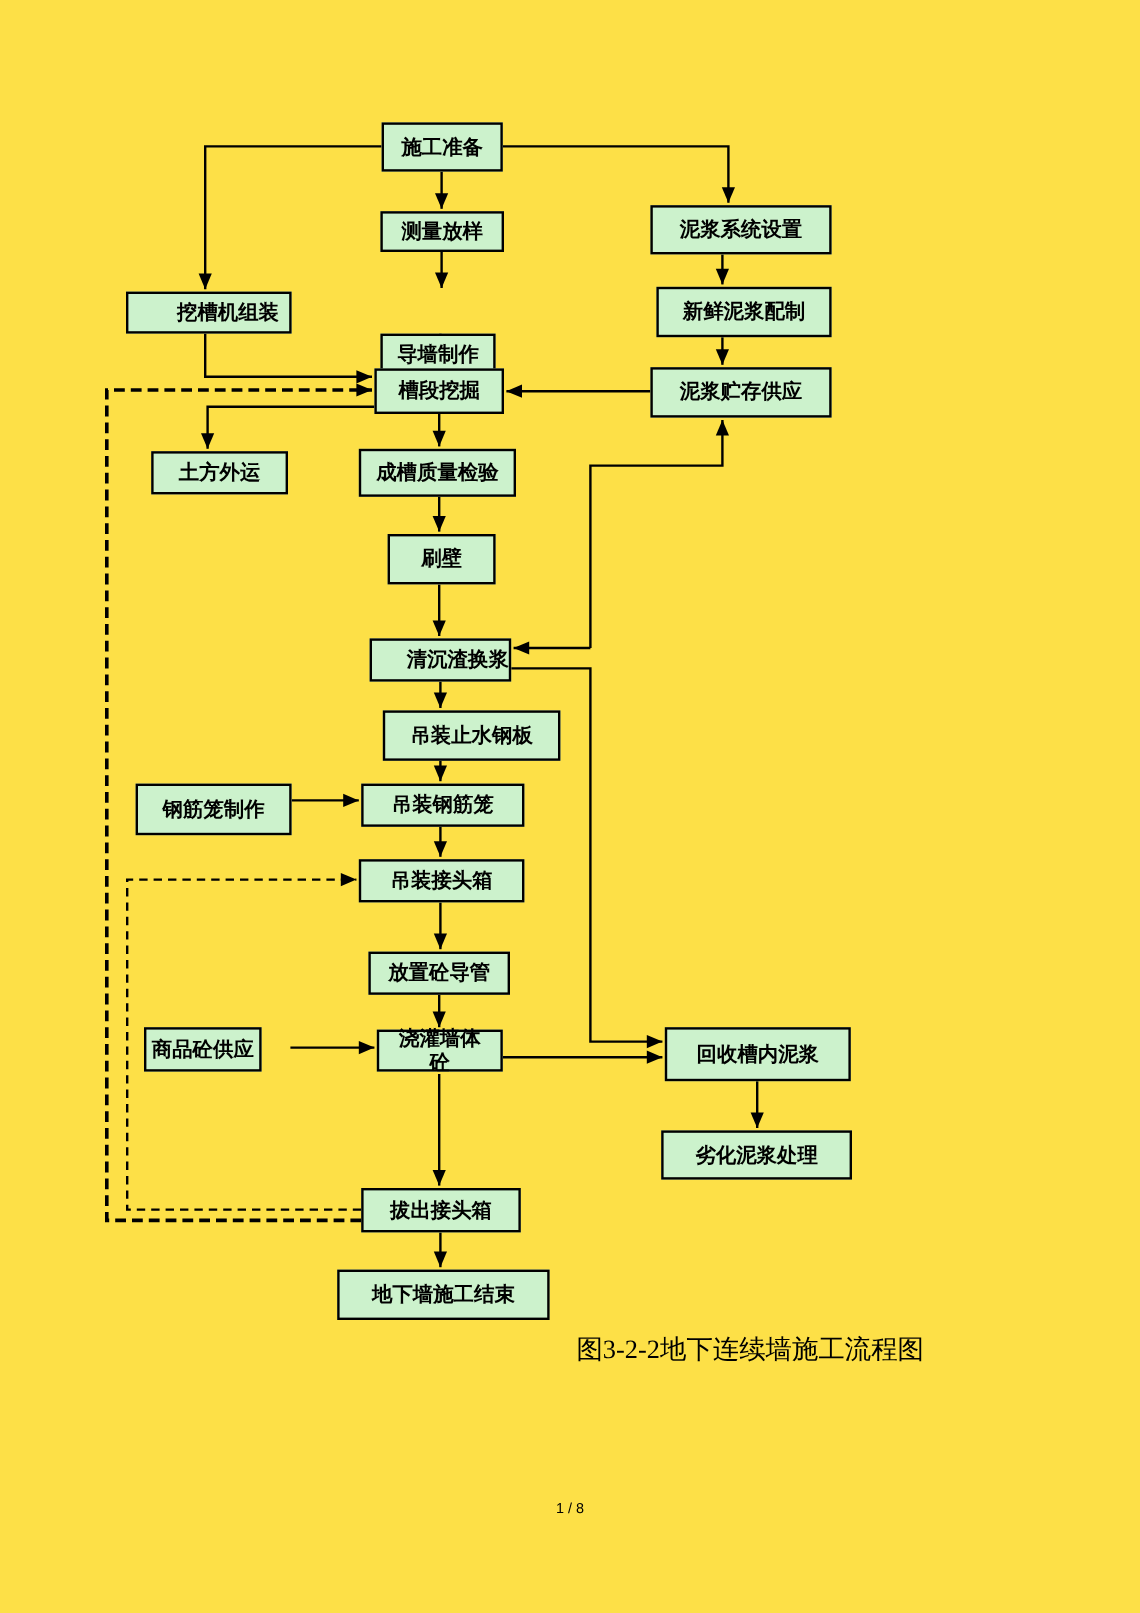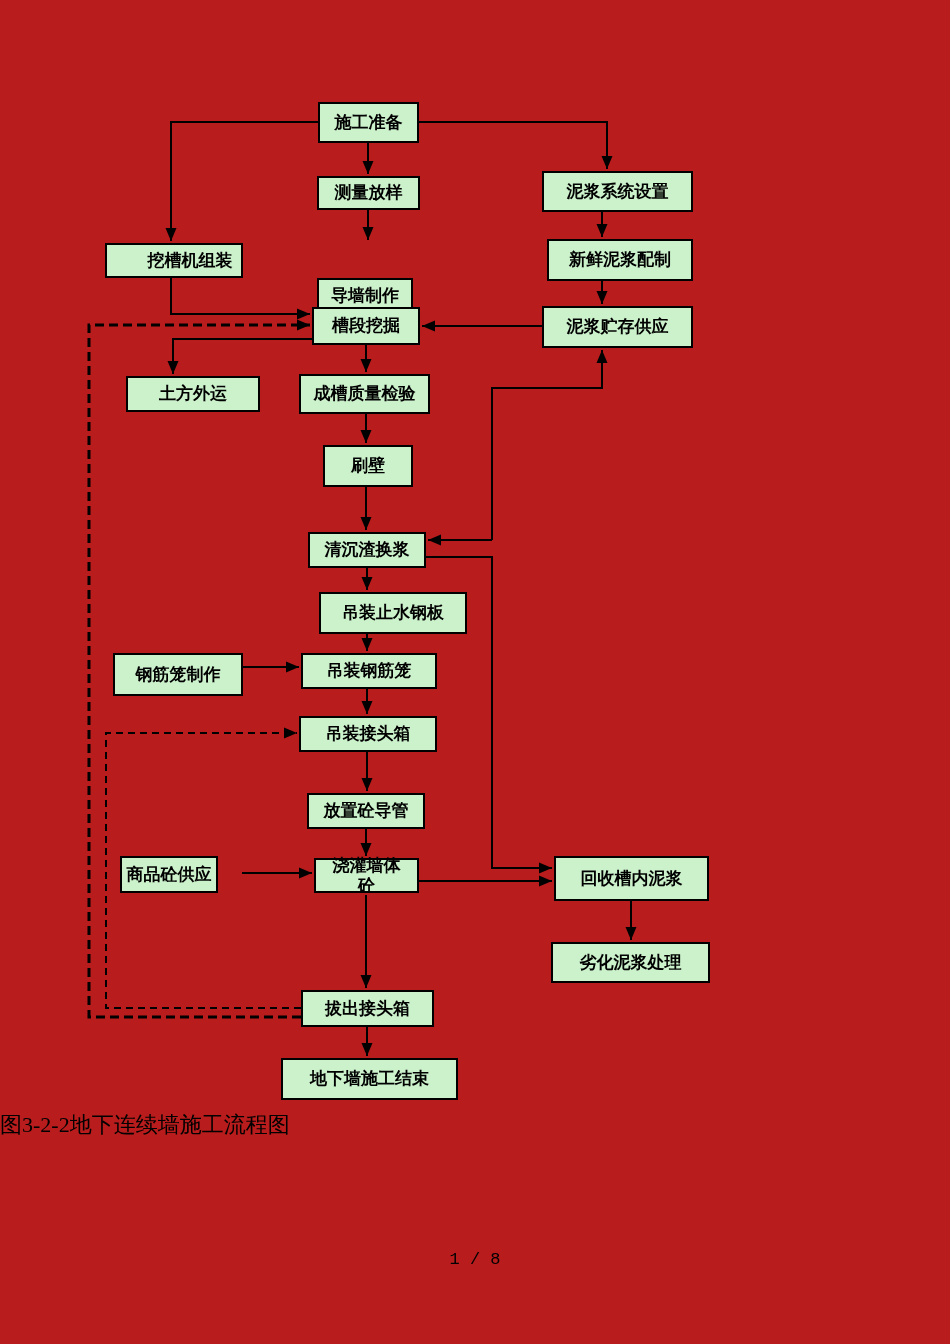--- a/index.html
+++ b/index.html
@@ -30,40 +30,40 @@
     font-size:17px;
     line-height:20px;
     color:#000;
     white-space:pre-line;
     z-index:2;
     overflow:visible;
   }
   .caption{
     position:absolute;
     left:0;top:1110px;width:770px;
-    text-align:left;
+    text-align:right;
     font-family:"Liberation Serif",serif;
     font-size:22px;
     color:#000;
     z-index:2;
   }
   .pagenum{
     position:absolute;
     left:0;top:1250px;width:950px;
     text-align:center;
-    font-family:Liberation Mono, monospace;
-    font-size:17px;
+    font-family:Liberation Sans, sans-serif;
+    font-size:12px;
     color:#000;
     z-index:2;
   }
 </style>
 </head>
 <body>
 
-<div class="page" style="--node-fill: #ccf2cc; --node-border: #000000; --line-color: #000000; background: #b91c1c;">
+<div class="page" style="--node-fill: #ccf2cc; --node-border: #000000; --line-color: #000000; background: #fde047;">
   <svg class="edge-layer" viewBox="0 0 950 1344" xmlns="http://www.w3.org/2000/svg">
       <g>
         <polyline points="368,143 368,174" class="edge"></polyline>
         <polygon points="368,174 362.5,161 373.5,161" class="arrowhead"></polygon>
       </g>
       <g>
         <polyline points="318,122 171,122 171,241" class="edge"></polyline>
         <polygon points="171,241 165.5,228 176.5,228" class="arrowhead"></polygon>
       </g>
       <g>
@@ -177,24 +177,24 @@
     </svg>
   <div id="node-layer">
       <div class="node" style="left: 318px; top: 102px; width: 101px; height: 41px;"><span>施工准备</span></div>
       <div class="node" style="left: 317px; top: 176px; width: 103px; height: 34px;"><span>测量放样</span></div>
       <div class="node" style="left: 317px; top: 242px; width: 96px; height: 36px; margin-top: 36px;"><span>导墙制作</span></div>
       <div class="node" style="left: 105px; top: 243px; width: 138px; height: 35px; padding-left: 32px;"><span>挖槽机组装</span></div>
       <div class="node" style="left: 542px; top: 171px; width: 151px; height: 41px;"><span>泥浆系统设置</span></div>
       <div class="node" style="left: 547px; top: 239px; width: 146px; height: 42px;"><span>新鲜泥浆配制</span></div>
       <div class="node" style="left: 542px; top: 306px; width: 151px; height: 42px;"><span>泥浆贮存供应</span></div>
       <div class="node" style="left: 312px; top: 307px; width: 108px; height: 38px;"><span>槽段挖掘</span></div>
-      <div class="node" style="left: 126px; top: 376px; width: 134px; height: 36px;"><span>土方外运</span></div>
+      <div class="node" style="left: 126px; top: 376px; width: 114px; height: 36px;"><span>土方外运</span></div>
       <div class="node" style="left: 299px; top: 374px; width: 131px; height: 40px;"><span>成槽质量检验</span></div>
       <div class="node" style="left: 323px; top: 445px; width: 90px; height: 42px;"><span>刷壁</span></div>
-      <div class="node" style="left: 308px; top: 532px; width: 118px; height: 36px;"><span>清沉渣换浆</span></div>
+      <div class="node" style="left: 308px; top: 532px; width: 118px; height: 36px; justify-content: flex-end;"><span>清沉渣换浆</span></div>
       <div class="node" style="left: 319px; top: 592px; width: 148px; height: 42px;"><span>吊装止水钢板</span></div>
       <div class="node" style="left: 113px; top: 653px; width: 130px; height: 43px;"><span>钢筋笼制作</span></div>
       <div class="node" style="left: 301px; top: 653px; width: 136px; height: 36px;"><span>吊装钢筋笼</span></div>
       <div class="node" style="left: 299px; top: 716px; width: 138px; height: 36px;"><span>吊装接头箱</span></div>
       <div class="node" style="left: 307px; top: 793px; width: 118px; height: 36px;"><span>放置砼导管</span></div>
       <div class="node" style="left: 120px; top: 856px; width: 98px; height: 37px;"><span>商品砼供应</span></div>
       <div class="node" style="left: 314px; top: 858px; width: 105px; height: 35px;"><span>浇灌墙体
 砼</span></div>
       <div class="node" style="left: 554px; top: 856px; width: 155px; height: 45px; text-align: right;"><span>回收槽内泥浆</span></div>
       <div class="node" style="left: 551px; top: 942px; width: 159px; height: 41px;"><span>劣化泥浆处理</span></div>

